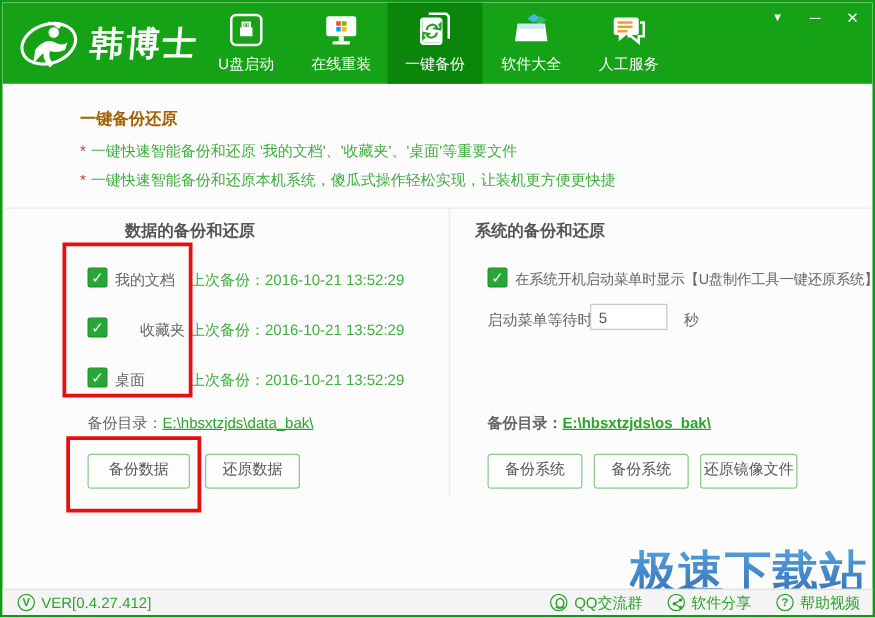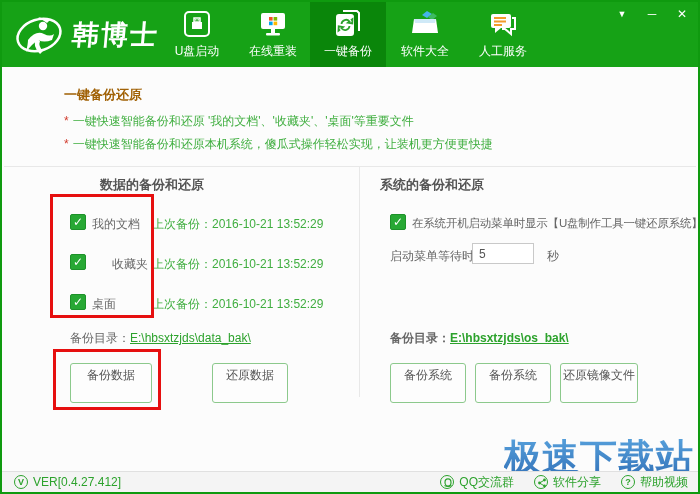--- a/index.html
+++ b/index.html
@@ -57,21 +57,21 @@
     border:1px solid #1d9129; border-radius:2px; color:#fff; font-size:12px;
     line-height:15px; text-align:center; cursor:pointer;
   }
   .row-label { position:absolute; font-size:12px; color:#666; white-space:nowrap; }
   .row-stamp { position:absolute; left:150px; font-size:12px; color:#3fae3f; white-space:nowrap; }
 
   .dir-line { position:absolute; top:328px; font-size:12px; color:#666; white-space:nowrap; }
   .dir-line a { color:#2ca22c; text-decoration:underline; cursor:pointer; }
 
   .btn {
-    position:absolute; top:361px; height:40px; background:#fdfdfd;
+    position:absolute; top:361px; height:28px; background:#fdfdfd;
     border:1px solid #8cc98c; border-radius:3px; color:#555; font-size:12px;
     text-align:center; line-height:22px; cursor:pointer; white-space:nowrap;
   }
 
   .wait-input {
     position:absolute; left:470px; top:241px; width:62px; height:21px;
     border:1px solid #c9c9c9; background:#fff; font-size:12px; color:#555;
     padding-left:6px; font-family:"Liberation Sans","DejaVu Sans",sans-serif;
   }
 
@@ -206,21 +206,21 @@
 
   <div class="checkbox" style="left:68px; top:292px;">✓</div>
   <div class="row-label" style="left:90px; top:294px;">桌面</div>
   <div class="row-stamp" style="top:294px;">上次备份：2016-10-21 13:52:29</div>
 
   <div class="dir-line" style="left:68px;">
     <span>备份目录：</span><a>E:\hbsxtzjds\data_bak\</a>
   </div>
 
   <div class="btn" style="left:68px; width:82px;">备份数据</div>
-  <div class="btn" style="left:162px; width:76px;margin-left:48px;">还原数据</div>
+  <div class="btn" style="left:162px; width:76px;">还原数据</div>
 
   <div class="section-title right-title">系统的备份和还原</div>
 
   <div class="checkbox" style="left:388px; top:212px;">✓</div>
   <div class="row-label" style="left:410px; top:214px; font-size:11.5px; letter-spacing:-0.2px;">在系统开机启动菜单时显示【U盘制作工具一键还原系统】选项</div>
 
   <div class="row-label" style="left:388px; top:246px;">启动菜单等待时间</div>
   <input class="wait-input" type="text" value="5" style="">
   <div class="row-label" style="left:545px; top:246px;">秒</div>
 

